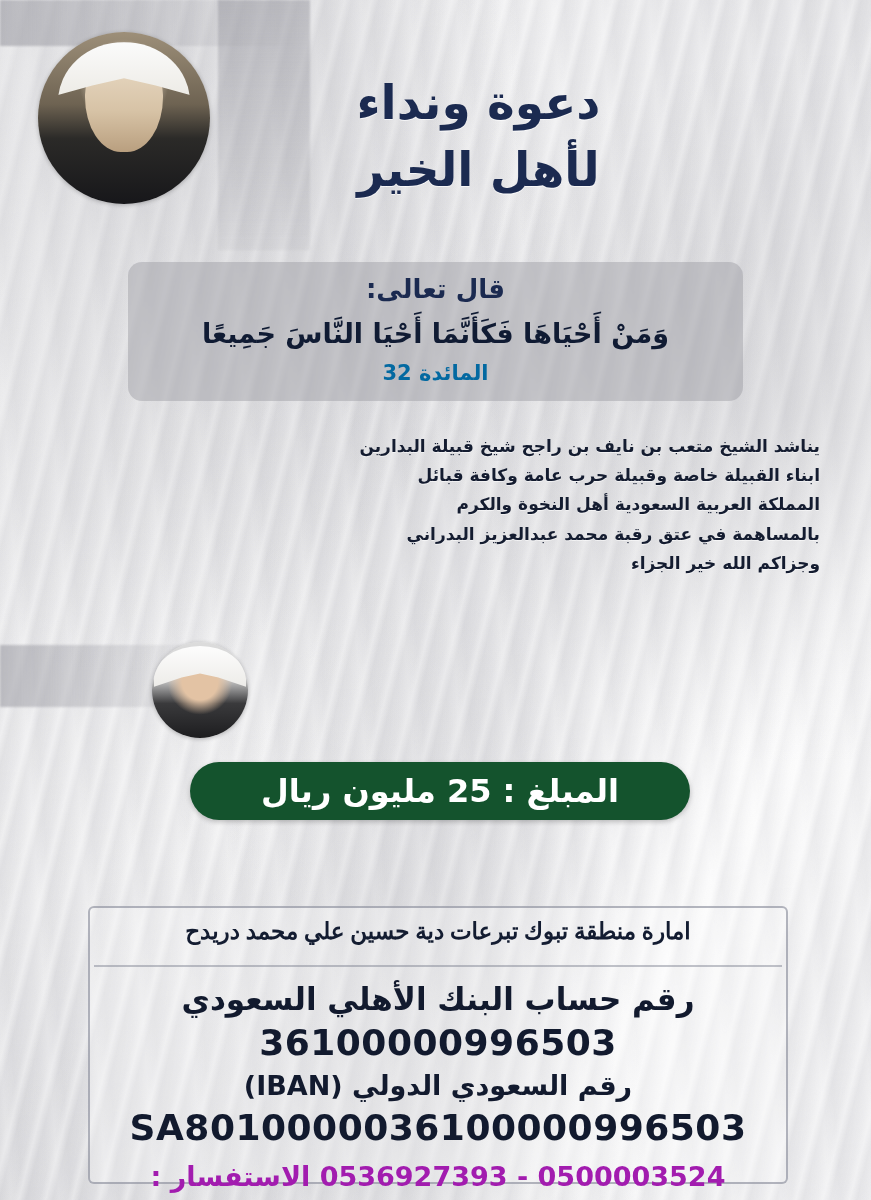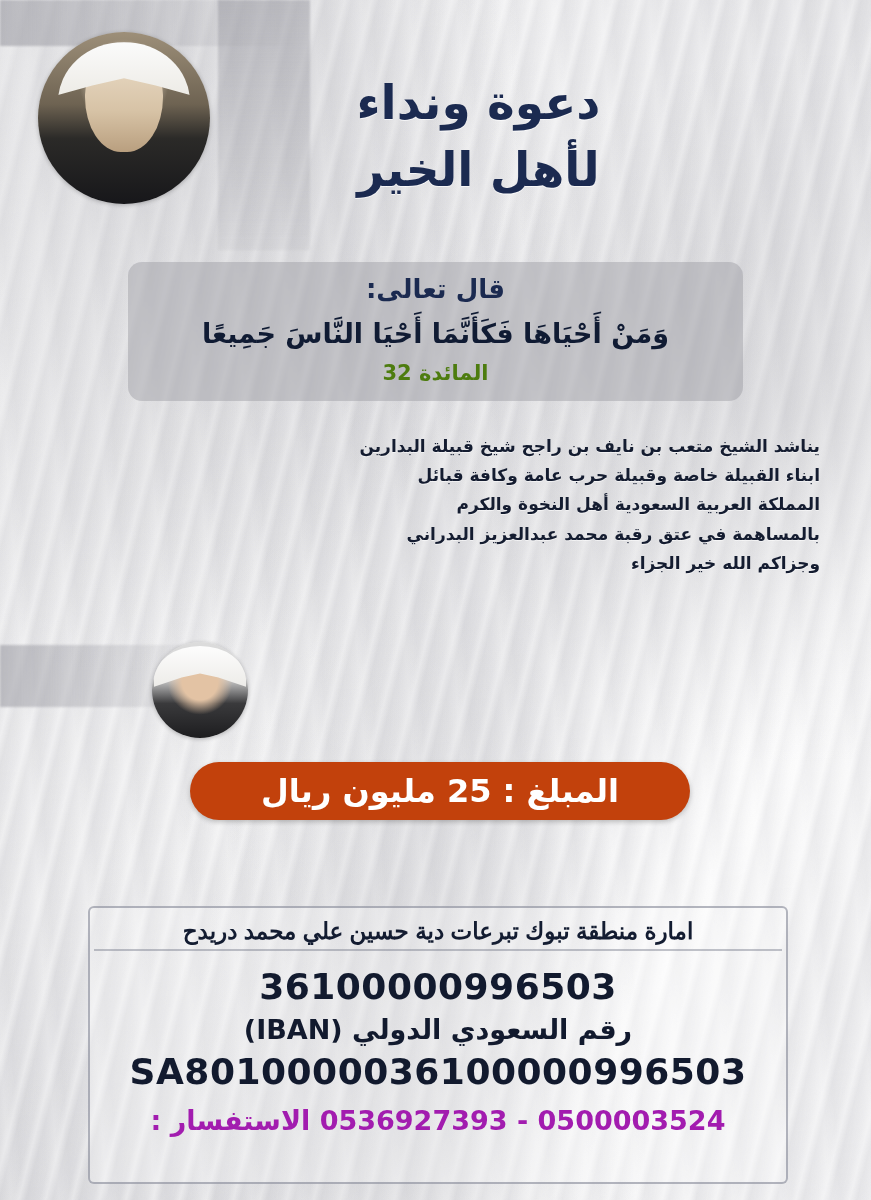--- a/index.html
+++ b/index.html
@@ -160,42 +160,42 @@
     font-size: 27px;
     font-weight: bold;
     color: #101b33;
     line-height: 1.5;
   }
   .ayah-ref {
     margin-top: 6px;
     font-family: "DejaVu Sans", sans-serif;
     font-size: 21px;
     font-weight: bold;
-    color: #4d7c0f;
+    color: #0369a1;
   }
 
   
   .body-text {
     position: absolute;
     top: 432px; left: 60px; width: 760px;
     text-align: right;
     color: #141c30;
     font-family: "DejaVu Sans", sans-serif;
     font-size: 17px;
     font-weight: bold;
     line-height: 1.72;
     letter-spacing: 0.2px;
     text-shadow: 0 1px 0 rgba(255,255,255,0.55);
   }
   .body-text div { white-space: nowrap; }
 
   
   .pill {
     position: absolute;
-    background: #c2410c;
+    background: #14532d;
     color: #ffffff;
     font-family: "DejaVu Sans", sans-serif;
     font-weight: bold;
     text-align: center;
     border-radius: 28px;
     box-shadow: 0 2px 5px rgba(0,0,0,0.22);
     display: flex;
     align-items: center;
     justify-content: center;
   }
@@ -215,25 +215,25 @@
   .footer {
     position: absolute;
     top: 906px; left: 88px; width: 700px; height: 278px;
     border: 2px solid rgba(120,124,140,0.55);
     border-radius: 6px;
     background: rgba(255,255,255,0.26);
     text-align: center;
     padding-top: 10px;
   }
   .footer-line1 {
-    font-family: Liberation Sans, sans-serif;
+    font-family: Liberation Serif, serif;
     font-size: 23px;
     font-weight: bold;
     color: #131c31;
-    padding-bottom: 4px;
+    padding-bottom: 20px;
     border-bottom: 2px solid rgba(120,124,140,0.45);
     margin: 0 4px 12px;
   }
   .bank-title {
     font-family: "DejaVu Sans", sans-serif;
     font-size: 31px;
     font-weight: bold;
     color: #121a2e;
     line-height: 1.3;
   }
@@ -298,20 +298,21 @@
     <div>ابناء القبيلة خاصة وقبيلة حرب عامة وكافة قبائل</div>
     <div>المملكة العربية السعودية أهل النخوة والكرم</div>
     <div>بالمساهمة في عتق رقبة محمد عبدالعزيز البدراني</div>
     <div>وجزاكم الله خير الجزاء</div>
   </div>
 
   <div class="pill pill-amount">المبلغ : 25 مليون ريال</div>
 
   <div class="footer">
     <div class="footer-line1">امارة منطقة تبوك تبرعات دية حسين علي محمد دريدح</div>
+    <div class="bank-title">رقم حساب البنك الأهلي السعودي</div>
     <div class="bank-number">36100000996503</div>
     <div class="iban-label">رقم السعودي الدولي (IBAN)</div>
     <div class="iban-number">SA8010000036100000996503</div>
     <div class="contact">
       <span class="nums">0536927393  -  0500003524</span>
       <span>الاستفسار :</span>
     </div>
   </div>
 
 </div>

